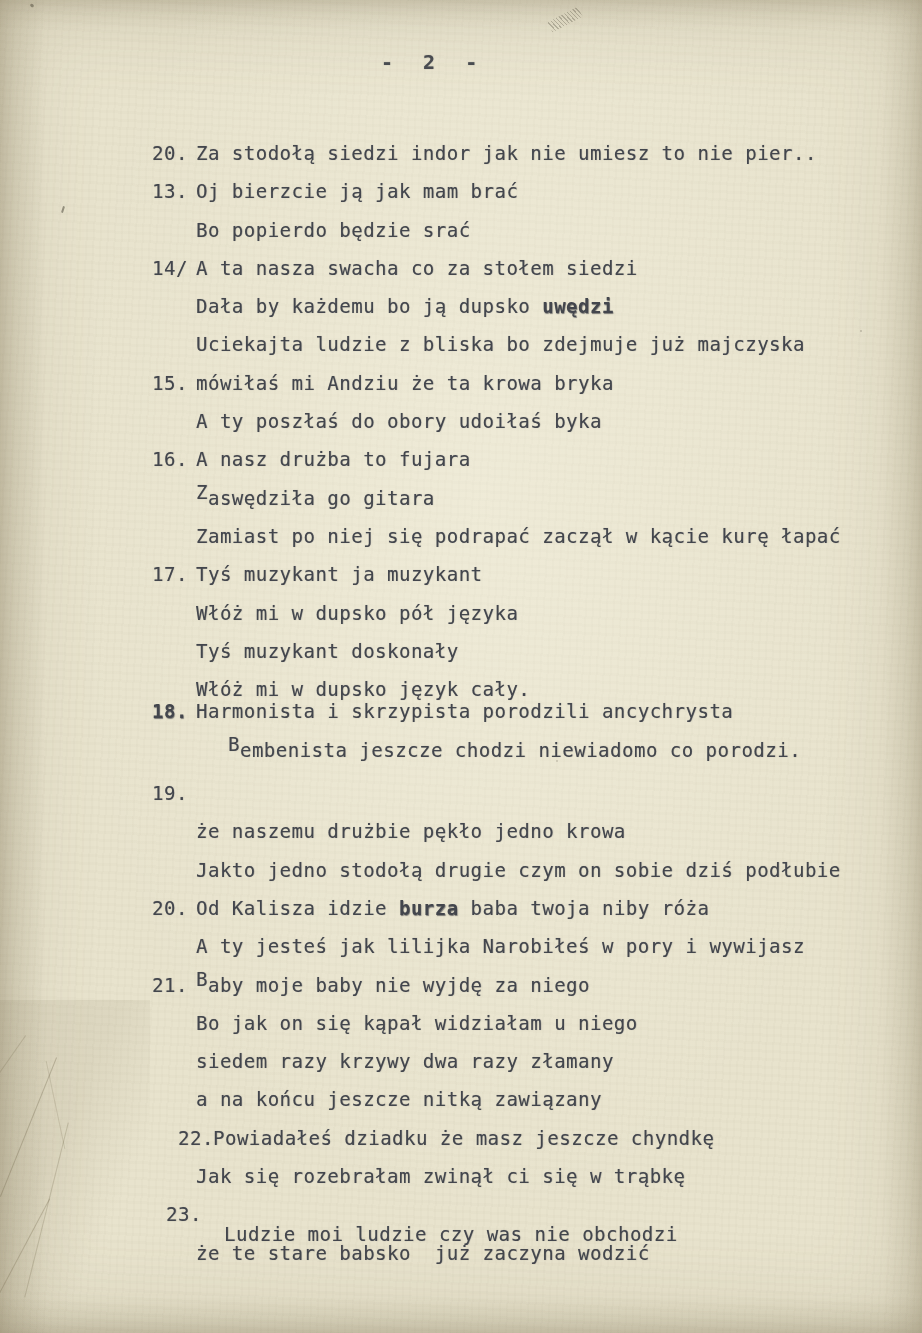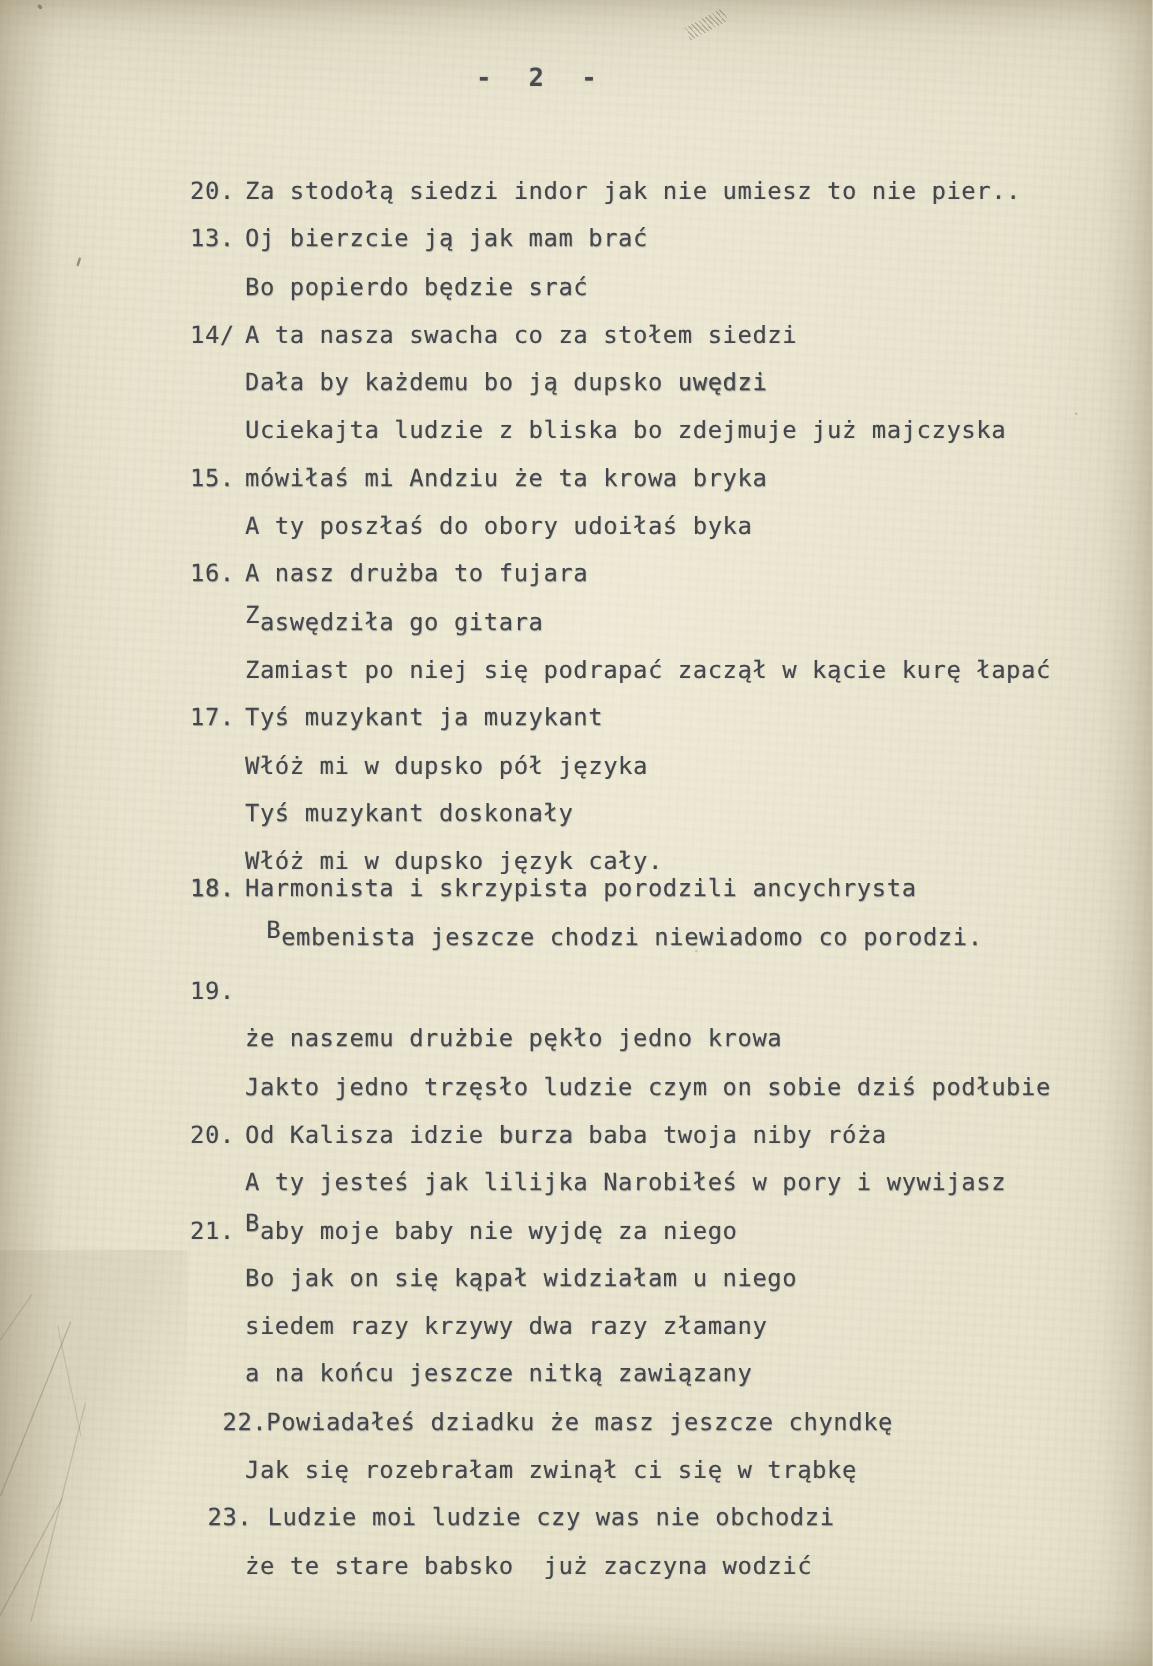--- a/index.html
+++ b/index.html
@@ -30,29 +30,29 @@
     color:#494c52;text-shadow:0 0 1px rgba(73,76,82,0.55);
   }
   .text-lines{position:absolute;top:134px;left:0;width:922px;}
   .line{position:relative;height:38.3px;line-height:38.3px;}
   .num{position:absolute;left:152px;}
   .txt{position:absolute;left:196px;white-space:pre;}
   .line, .num, .txt{
     font-size:19px;letter-spacing:0.5px;color:#43464d;
     text-shadow:0.4px 0.4px 0.8px rgba(60,62,70,0.45);
   }
-  .txt b, .num.b{font-weight:normal;text-shadow:0.6px 0.5px 1px rgba(45,47,55,0.6);}
+  .txt b, .num.b{font-weight:bold;text-shadow:0.6px 0.5px 1px rgba(45,47,55,0.6);}
   .raised{display:inline-block;transform:translateY(-6px);}
   .tight{margin-top:-16px;}
   .loose{margin-top:5px;}
-  .deep .txt{left:213px;}
+  .deep .txt{left:228px;}
   .nogap .num{left:178px;}
   .nogap .txt{left:213px;text-align:center;}
   .shift .num{left:166px;}
-  .shift .txt{left:214px;}
+  .shift .txt{left:224px;margin-top:20px;}
   
   .crease{position:absolute;background:rgba(100,90,62,0.30);pointer-events:none;}
   .crease.c1{left:28px;top:1052px;width:1px;height:150px;transform:rotate(22deg);}
   .crease.c2{left:46px;top:1120px;width:1px;height:180px;transform:rotate(14deg);background:rgba(100,90,62,0.24);}
   .crease.c3{left:14px;top:1190px;width:1px;height:150px;transform:rotate(28deg);background:rgba(100,90,62,0.28);}
   .crease.c4{left:55px;top:1060px;width:1px;height:90px;transform:rotate(-12deg);background:rgba(100,90,62,0.18);}
   .crease.c5{left:8px;top:1030px;width:1px;height:60px;transform:rotate(35deg);background:rgba(100,90,62,0.22);}
   .fold-shadow{
     position:absolute;left:0;top:1000px;width:150px;height:333px;pointer-events:none;
     background:linear-gradient(115deg, rgba(120,108,78,0.10) 0 40%, rgba(0,0,0,0) 70%);
@@ -145,21 +145,21 @@
       <div class="line deep">
         <span class="txt"><span class="raised">B</span>embenista jeszcze chodzi niewiadomo co porodzi.</span>
       </div>
       <div class="line loose">
         <span class="num">19.</span>
       </div>
       <div class="line">
         <span class="txt">że naszemu drużbie pękło jedno krowa</span>
       </div>
       <div class="line">
-        <span class="txt">Jakto jedno trzęsło ludzie czym on sobie dziś podłubie</span>
+        <span class="txt">Jakto jedno stodołą drugie czym on sobie dziś podłubie</span>
       </div>
       <div class="line">
         <span class="num">20.</span>
         <span class="txt">Od Kalisza idzie <b>burza</b> baba twoja niby róża</span>
       </div>
       <div class="line">
         <span class="txt">A ty jesteś jak lilijka Narobiłeś w pory i wywijasz</span>
       </div>
       <div class="line">
         <span class="num">21.</span>

